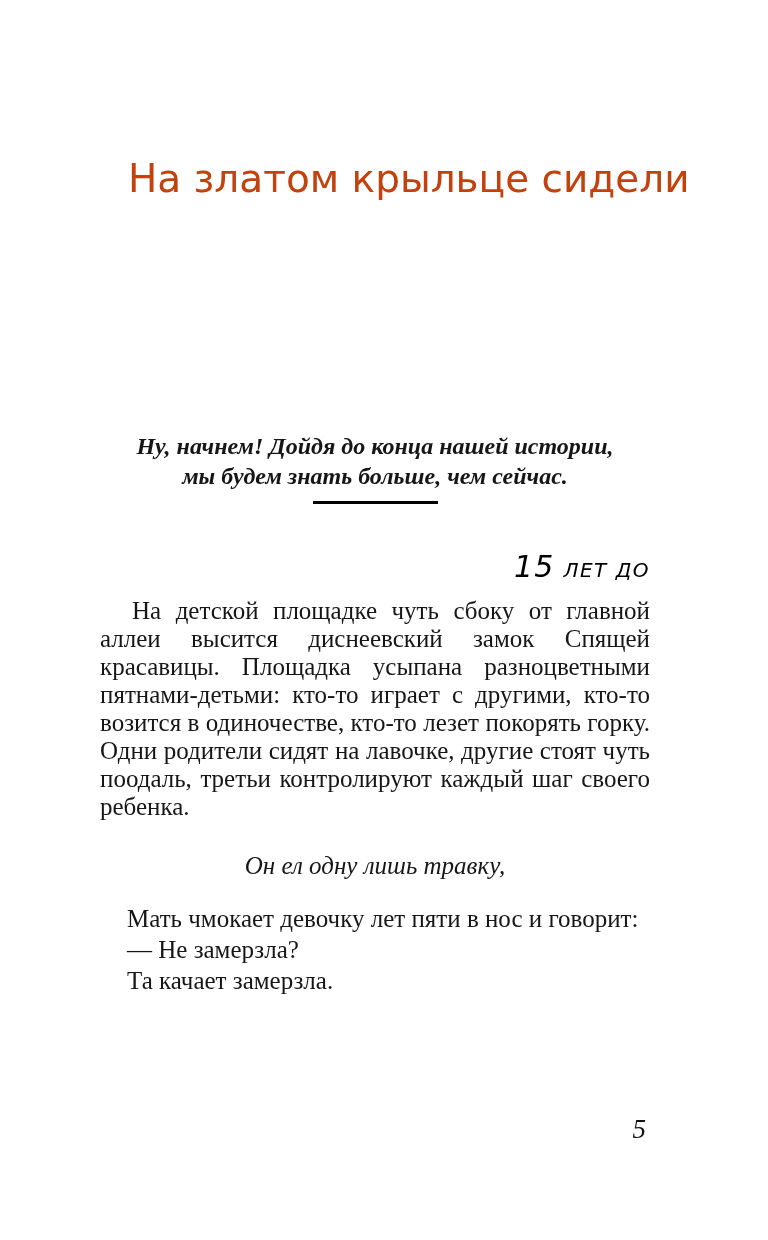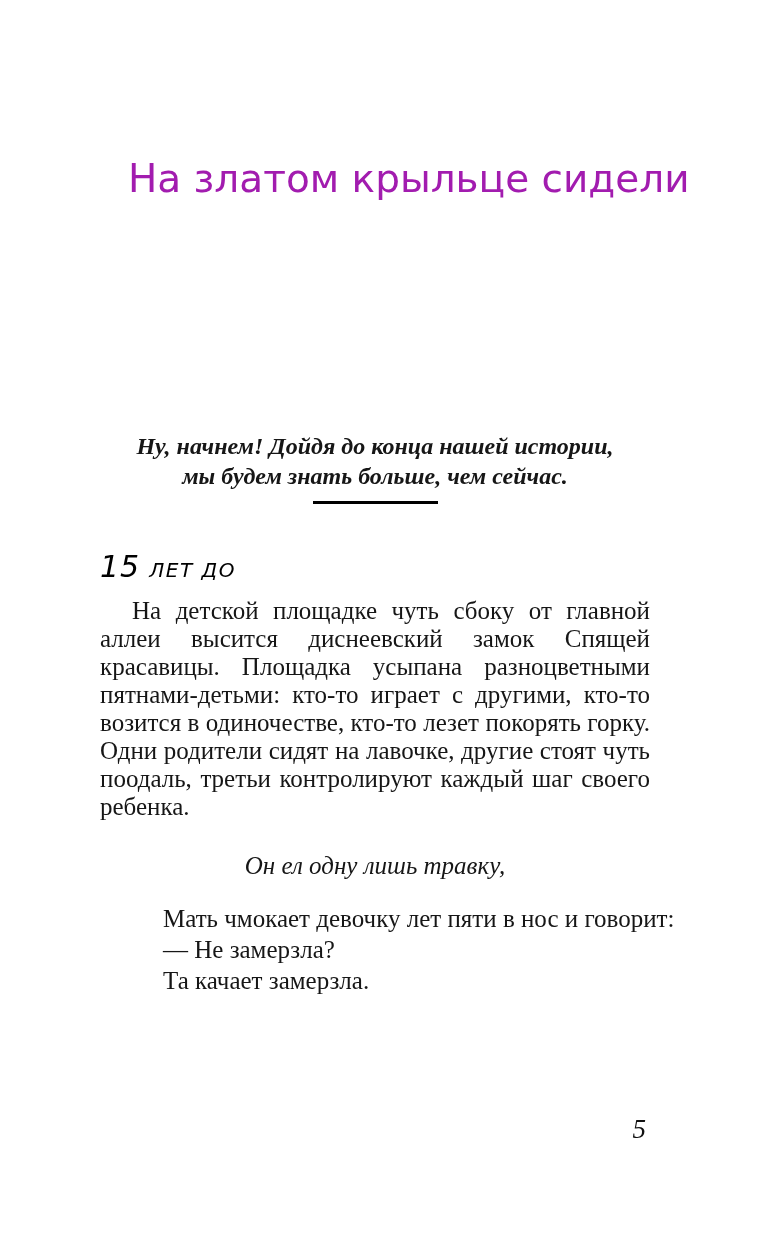--- a/index.html
+++ b/index.html
@@ -20,21 +20,21 @@
     padding: 0 118px 0 100px; 
   }
   
   .chapter-title {
     margin: 153px 0 0 28px;
     font-family: "DejaVu Sans", sans-serif;
     font-size: 39px;
     line-height: 52px;
     font-weight: 400;
     letter-spacing: 0px;
-    color: #a21caf;
+    color: #c2410c;
     white-space: nowrap;
   }
   
   .epigraph {
     margin-top: 226px;
     text-align: center;
     font-weight: bold;
   }
   .epigraph-line {
     font-style: italic;
@@ -50,20 +50,21 @@
   }
   .epigraph-divider {
     width: 125px;
     height: 3px;
     background: #000000;
     margin: 10px auto 0 auto;
   }
   
   .section-marker {
     margin-top: 46px;
+    text-align: right;
     font-family: "DejaVu Sans", sans-serif;
     font-style: italic;
     line-height: 34px;
     white-space: nowrap;
     color: #000000;
   }
   .marker-number {
     font-size: 30px;
     letter-spacing: 1px;
   }
@@ -98,21 +99,20 @@
     white-space: nowrap;
   }
   
   .dialogue {
     margin: 22px 0 0 27px;
     font-size: 25px;
     line-height: 31px;
   }
   .dialogue-line {
     white-space: nowrap;
-    margin-left: 36px;
   }
   
   .page-number {
     position: absolute;
     top: 1112px;
     right: 122px;
     font-style: italic;
     font-size: 27px;
     line-height: 34px;
     color: #111111;

